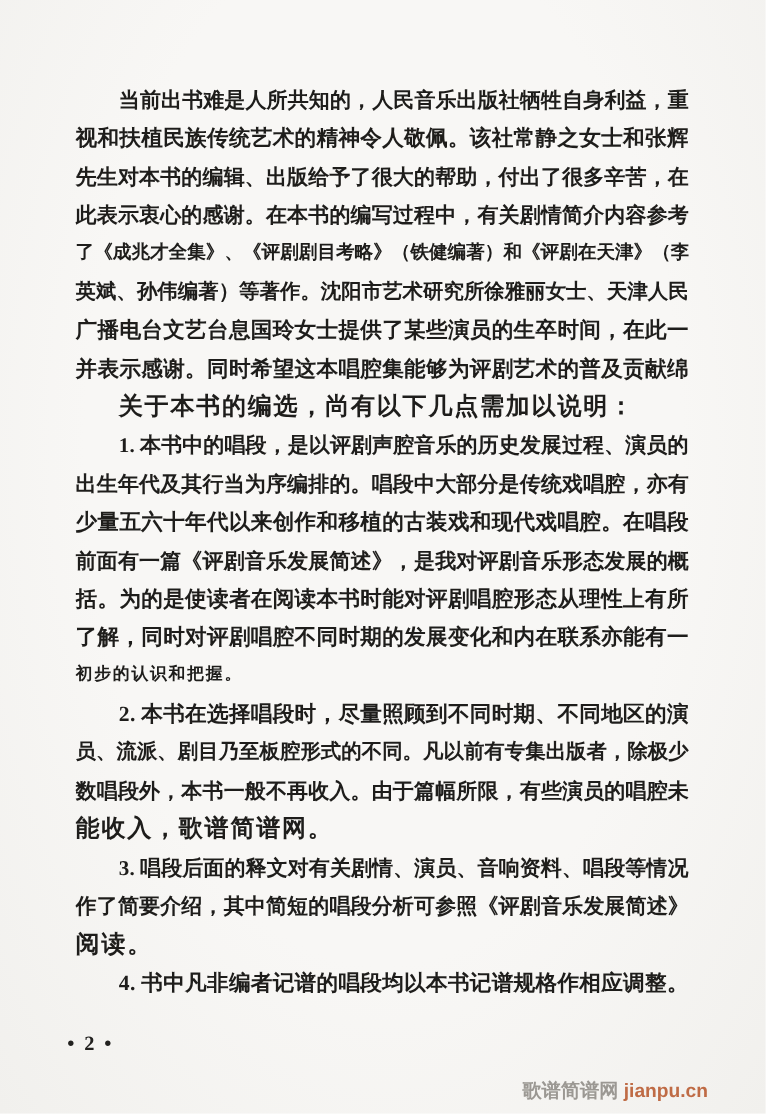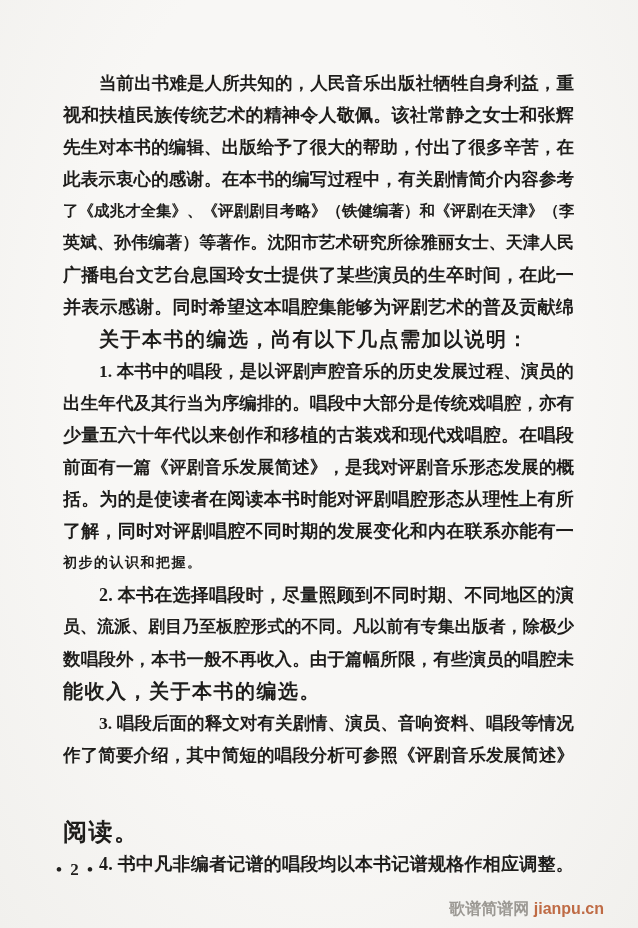--- a/index.html
+++ b/index.html
@@ -33,21 +33,21 @@
   }
   .line.flex span { flex: 0 0 auto; }
   .page-number {
     position: absolute;
     left: 56px; top: 860px;
     font-size: 17px; font-weight: bold;
     color: #22211f; letter-spacing: 2px;
   }
   .watermark {
     position: absolute;
-    right: 34px; bottom: 8px;
+    right: 48px; bottom: 8px;
     font-family: "Liberation Sans", "DejaVu Sans", sans-serif;
     font-size: 16px; font-weight: bold;
     white-space: nowrap;
   }
   .watermark .site { color: #9b9893; }
   .watermark .url  { color: #bf6b45; }
 </style>
 </head>
 <body>
 
@@ -573,21 +573,21 @@
         <span>，</span>
         <span>有</span>
         <span>些</span>
         <span>演</span>
         <span>员</span>
         <span>的</span>
         <span>唱</span>
         <span>腔</span>
         <span>未</span>
       </div>
-    <div class="line" style="font-size: 20px;">能收入，关于本书的编选。</div>
+    <div class="line" style="font-size: 20px;">能收入，歌谱简谱网。</div>
     <div class="line indent justify flex" style="font-size: 17.5px;">
         <span>3</span>
         <span>.</span>
         <span>&nbsp;</span>
         <span>唱</span>
         <span>段</span>
         <span>后</span>
         <span>面</span>
         <span>的</span>
         <span>释</span>
@@ -636,21 +636,21 @@
         <span>评</span>
         <span>剧</span>
         <span>音</span>
         <span>乐</span>
         <span>发</span>
         <span>展</span>
         <span>简</span>
         <span>述</span>
         <span>》</span>
       </div>
-    <div class="line" style="font-size: 24px; margin-top: 45px;">阅读。</div>
+    <div class="line" style="font-size: 20px;">阅读。</div>
     <div class="line indent justify flex" style="font-size: 18px;">
         <span>4</span>
         <span>.</span>
         <span>&nbsp;</span>
         <span>书</span>
         <span>中</span>
         <span>凡</span>
         <span>非</span>
         <span>编</span>
         <span>者</span>

